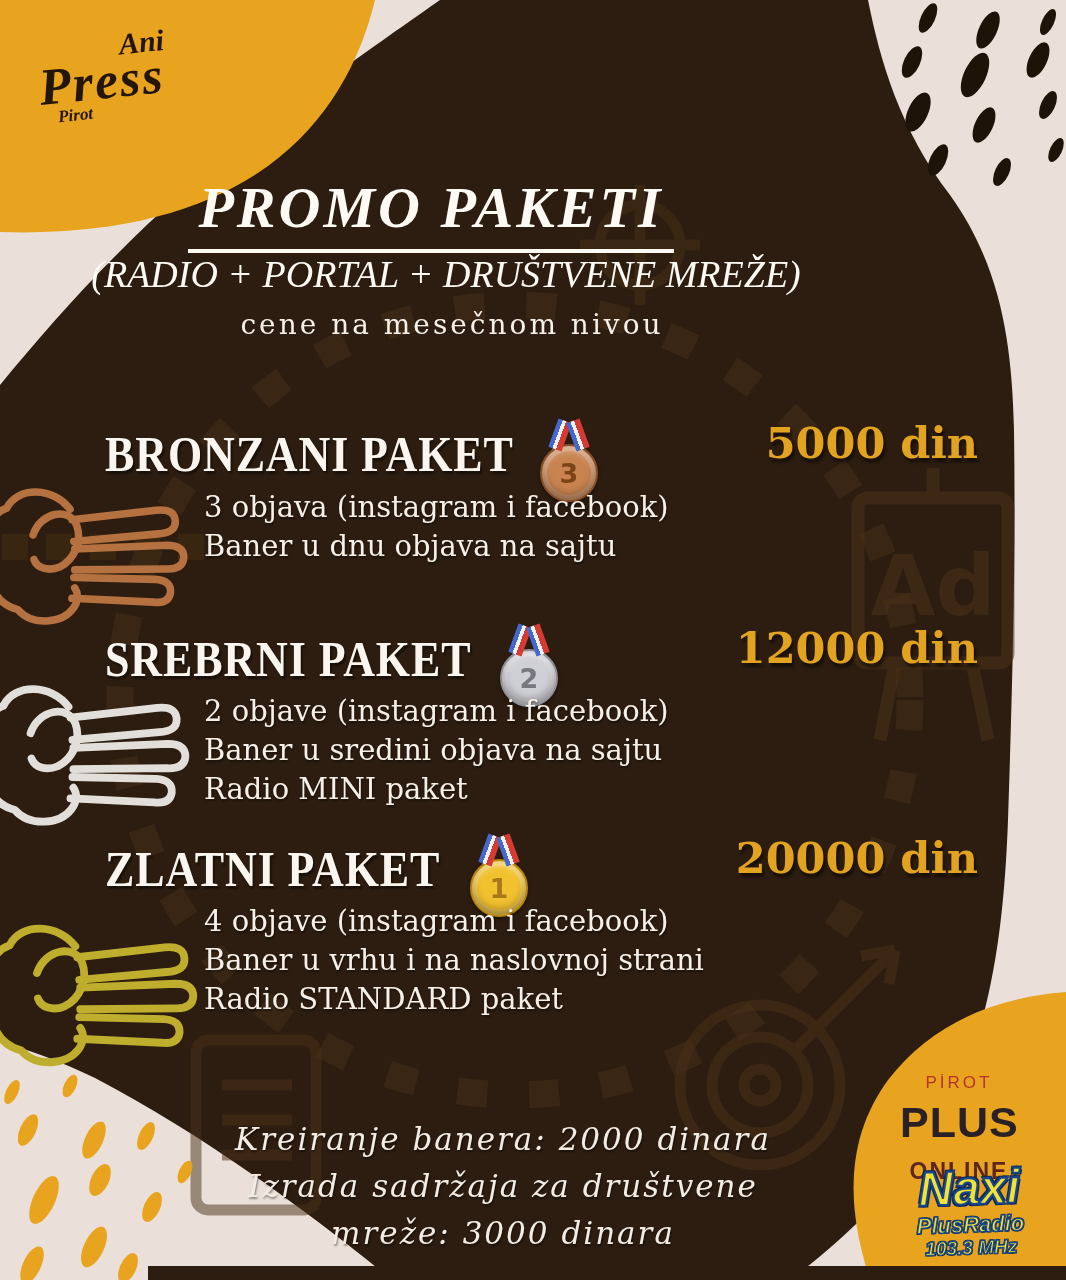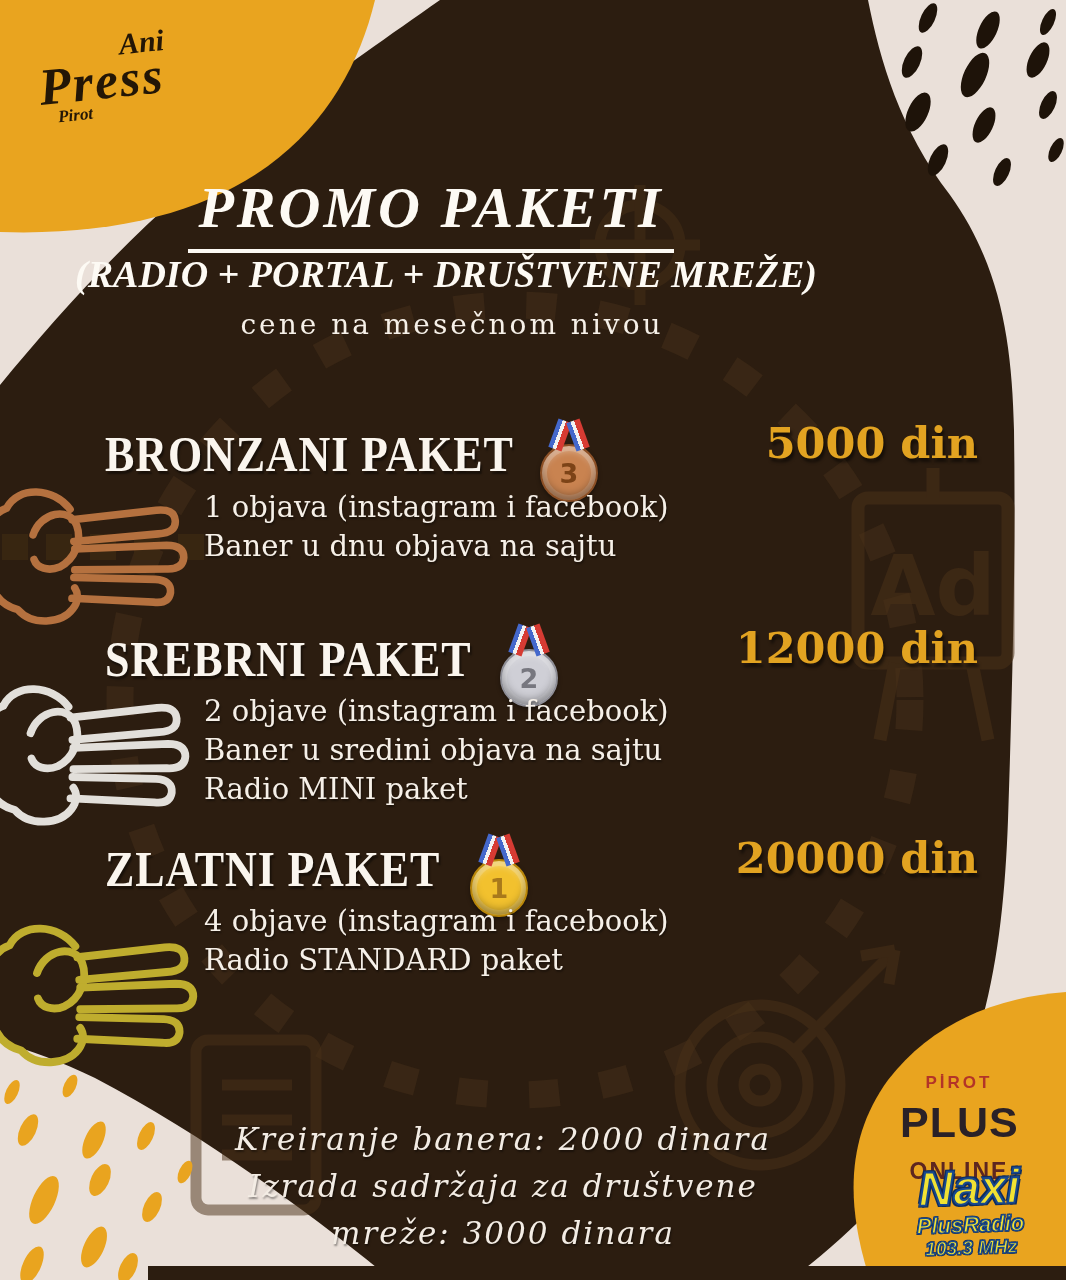--- a/index.html
+++ b/index.html
@@ -15,21 +15,21 @@
            transform:rotate(-6deg);font-style:italic;font-weight:bold;line-height:1;}
   .logo-tl .l1{font-size:30px;margin-left:92px;}
   .logo-tl .l2{font-size:52px;letter-spacing:2px;margin-top:-6px;margin-left:8px;}
   .logo-tl .l3{font-size:17px;margin-left:24px;margin-top:-4px;}
 
   
   .title-wrap{position:absolute;left:0;top:174px;width:862px;text-align:center;color:#fdfaf4;}
   .title{display:inline-block;font-style:italic;font-weight:bold;font-size:58px;
          letter-spacing:3px;padding:0 10px 8px 10px;border-bottom:4px solid #fdfaf4;}
   .subtitle{position:absolute;left:0;top:252px;width:892px;text-align:center;
-            font-style:italic;font-weight:bold;font-size:38px;color:#fdfaf4;letter-spacing:0;}
+            font-style:italic;font-weight:normal;font-size:38px;color:#fdfaf4;letter-spacing:0;}
   .tagline{position:absolute;left:0;top:308px;width:904px;text-align:center;
            font-family:"DejaVu Serif",serif;font-size:28px;color:#f6f0e8;letter-spacing:3px;}
 
   
   .pkg-name{position:absolute;left:105px;font-weight:bold;font-size:50px;color:#faf5ee;
             transform:scaleX(.88);transform-origin:left top;letter-spacing:1px;
             white-space:nowrap;text-shadow:2px 3px 2px rgba(0,0,0,.45);}
   .pkg-price{position:absolute;right:88px;font-family:"DejaVu Serif",serif;font-weight:bold;
              font-size:43px;color:#e2a321;white-space:nowrap;text-shadow:2px 4px 3px rgba(0,0,0,.5);}
   .features{position:absolute;left:204px;font-family:"DejaVu Serif",serif;font-size:29px;
@@ -56,21 +56,21 @@
   .disc.gold{background:#f2c12e;color:#a8791b;border:2px solid #b8860b;}
 
   
   .notes{position:absolute;left:133px;top:1116px;width:740px;text-align:center;
          font-family:"DejaVu Serif",serif;font-style:italic;font-size:31px;
          letter-spacing:2px;line-height:47px;color:#f3ece4;text-shadow:1px 2px 2px rgba(0,0,0,.4);}
 
   
   .pirot-logo{position:absolute;left:900px;top:1074px;width:118px;text-align:center;
               font-family:"Liberation Sans",sans-serif;line-height:1;}
-  .pirot-logo .p1{font-size:17px;font-weight:bold;color:#b33428;letter-spacing:3px;text-align:center;}
+  .pirot-logo .p1{font-size:17px;font-weight:normal;color:#b33428;letter-spacing:3px;text-align:center;}
   .pirot-logo .p2{font-size:43px;font-weight:900;color:#2a2127;letter-spacing:1px;margin-top:10px;}
   .pirot-logo .p3{font-size:23px;font-weight:800;color:#5d2620;letter-spacing:2px;margin-top:16px;}
 
   .naxi-logo{position:absolute;left:890px;top:1164px;width:160px;text-align:center;
              font-family:"Liberation Sans",sans-serif;font-style:italic;font-weight:900;
              color:#f1e233;line-height:1;transform:rotate(-2deg);}
   .naxi-logo .x1{font-size:48px;-webkit-text-stroke:2px #17488f;
       text-shadow:2px 2px 0 #0d2c5e,-2px 2px 0 #0d2c5e,2px -2px 0 #0d2c5e,-2px -2px 0 #0d2c5e;}
   .naxi-logo .x2{font-size:22px;margin-top:2px;-webkit-text-stroke:1.3px #17488f;
       text-shadow:1px 1px 0 #0d2c5e,-1px 1px 0 #0d2c5e,1px -1px 0 #0d2c5e,-1px -1px 0 #0d2c5e;}
@@ -210,21 +210,21 @@
   <div class="pkg-name n1">BRONZANI PAKET</div>
   <div class="medal m1">
     <div class="ribbon">
       <span class="rib left"></span>
         <span class="rib right"></span>
     </div>
     <div class="disc bronze">3</div>
   </div>
   <div class="pkg-price pr1">5000 din</div>
   <div class="features f1">
-    <div>1 objava (instagram i facebook)</div>
+    <div>3 objava (instagram i facebook)</div>
     <div>Baner u dnu objava na sajtu</div>
   </div>
 
   <div class="pkg-name n2">SREBRNI PAKET</div>
   <div class="medal m2">
     <div class="ribbon">
       <span class="rib left"></span>
         <span class="rib right"></span>
     </div>
     <div class="disc silver">2</div>
@@ -240,20 +240,21 @@
   <div class="medal m3">
     <div class="ribbon">
       <span class="rib left"></span>
         <span class="rib right"></span>
     </div>
     <div class="disc gold">1</div>
   </div>
   <div class="pkg-price pr3">20000 din</div>
   <div class="features f3">
     <div>4 objave (instagram i facebook)</div>
+    <div>Baner u vrhu i na naslovnoj strani</div>
     <div>Radio STANDARD paket</div>
   </div>
 
   <div class="notes">
     <div>Kreiranje banera: 2000 dinara</div>
     <div>Izrada sadržaja za društvene</div>
     <div>mreže: 3000 dinara</div>
   </div>
 
   <div class="pirot-logo">

